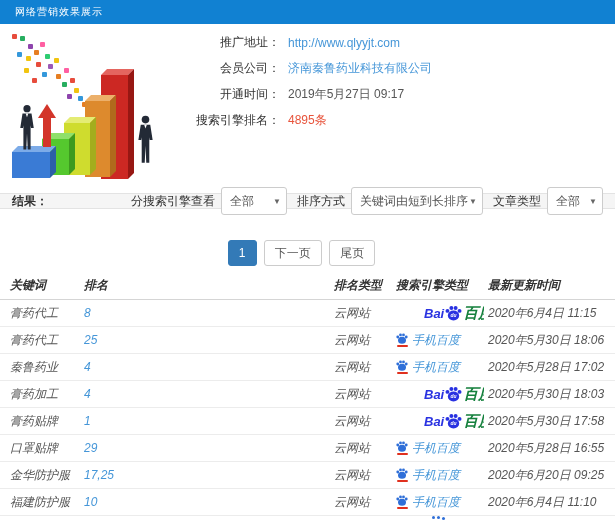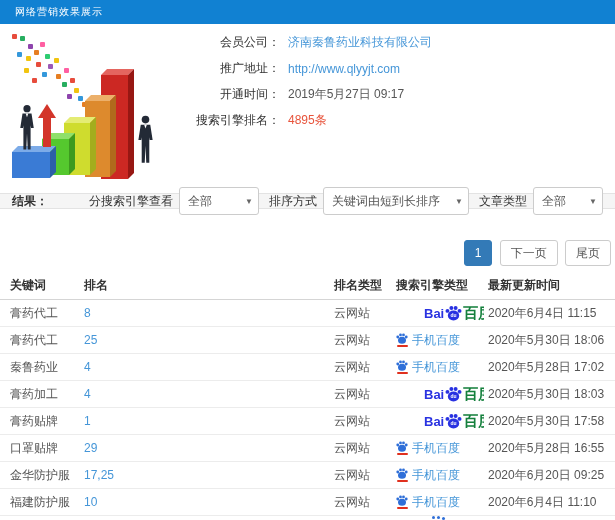--- a/index.html
+++ b/index.html
@@ -55,34 +55,34 @@
   .fvalue.red{color:#e8543c;}
 
   
   .filterbar{position:absolute;top:193px;left:0;right:0;height:16px;background:#f5f5f5;
       border-top:1px solid #e3e3e3;border-bottom:1px solid #e3e3e3;box-sizing:content-box;
       display:flex;align-items:center;padding:0 12px;box-sizing:border-box;}
   .result-label{font-weight:bold;color:#333;}
   .fspacer{flex:1;}
   .fgroup-label{font-weight:normal;color:#333;margin:0 6px 0 10px;white-space:nowrap;}
   .sel{position:relative;display:inline-flex;align-items:center;height:26px;background:#fff;
-      border:1px solid #ccc;border-radius:3px;padding:0 18px 0 8px;color:#555;cursor:pointer;white-space:nowrap;}
+      border:1px solid #ccc;border-radius:3px;padding:0 4px 0 8px;color:#555;cursor:pointer;white-space:nowrap;}
   .sel .caret{position:absolute;right:5px;top:9px;font-size:8px;color:#666;}
   .sel-engine{width:52px;} .sel-sort{width:118px;} .sel-article{width:42px;}
   .btn-submit{margin-left:10px;height:28px;padding:0 12px;background:#fff;border:1px solid #ccc;
       border-radius:3px;color:#333;font-size:12px;cursor:pointer;}
 
   
-  .pagination{position:absolute;top:240px;left:0;right:2px;text-align:right;}
+  .pagination{position:absolute;top:240px;left:0;right:12px;text-align:center;}
   .pg{display:inline-block;height:24px;line-height:24px;padding:0 10px;margin:0 2px;
       border:1px solid #ccc;border-radius:3px;background:#fff;color:#555;cursor:pointer;}
   .pg.active{background:#337ab7;border-color:#337ab7;color:#fff;}
 
   
-  .tablewrap{position:absolute;top:272px;left:0;right:0;bottom:0;overflow:hidden;}
+  .tablewrap{position:absolute;top:272px;left:0;right:0;bottom:0;overflow:hidden;font-style:italic;}
   table{width:100%;border-collapse:collapse;table-layout:fixed;}
   th{height:27px;border-bottom:1px solid #d5d5d5;font-weight:bold;color:#333;text-align:left;
      padding:0 4px;font-size:12px;white-space:nowrap;}
   td{height:26px;border-bottom:1px solid #ececec;color:#555;padding:0 4px;font-size:12px;
      white-space:nowrap;overflow:hidden;}
   th:first-child,td:first-child{padding-left:10px;}
   .c-rank{color:#4596d8;}
   .c-engine .logo-pc,.c-engine .logo-mobile{display:none;vertical-align:middle;}
   .c-engine.engine-pc .logo-pc{display:inline-flex;align-items:center;margin-left:28px;}
   .c-engine.engine-mobile .logo-mobile{display:inline-flex;align-items:center;}
@@ -141,26 +141,26 @@
       </svg>
       <svg class="man man-right" viewBox="0 0 20 52">
         <circle cx="10" cy="4.5" r="4" fill="#232a36"></circle>
         <path fill="#232a36" d="M5 10 L15 10 L17.5 26 L14.5 26 L14 23 L14 50 L10.8 50 L10 32 L9.2 50 L6 50 L6 23 L5.5 26 L2.5 26 Z"></path>
         <path fill="#ffffff" d="M8.6 10 L11.4 10 L10 14 Z"></path>
       </svg>
     </div>
 
     <div class="fields">
       <div class="field">
+        <span class="flabel">推广地址：</span>
+        <a class="fvalue link">http://www.qlyyjt.com</a>
+      </div>
+      <div class="field">
         <span class="flabel">会员公司：</span>
         <a class="fvalue link">济南秦鲁药业科技有限公司</a>
-      </div>
-      <div class="field">
-        <span class="flabel">推广地址：</span>
-        <a class="fvalue link">http://www.qlyyjt.com</a>
       </div>
       <div class="field">
         <span class="flabel">开通时间：</span>
         <span class="fvalue plain">2019年5月27日 09:17</span>
       </div>
       <div class="field">
         <span class="flabel">搜索引擎排名：</span>
         <span class="fvalue red">4895条</span>
       </div>
     </div>

